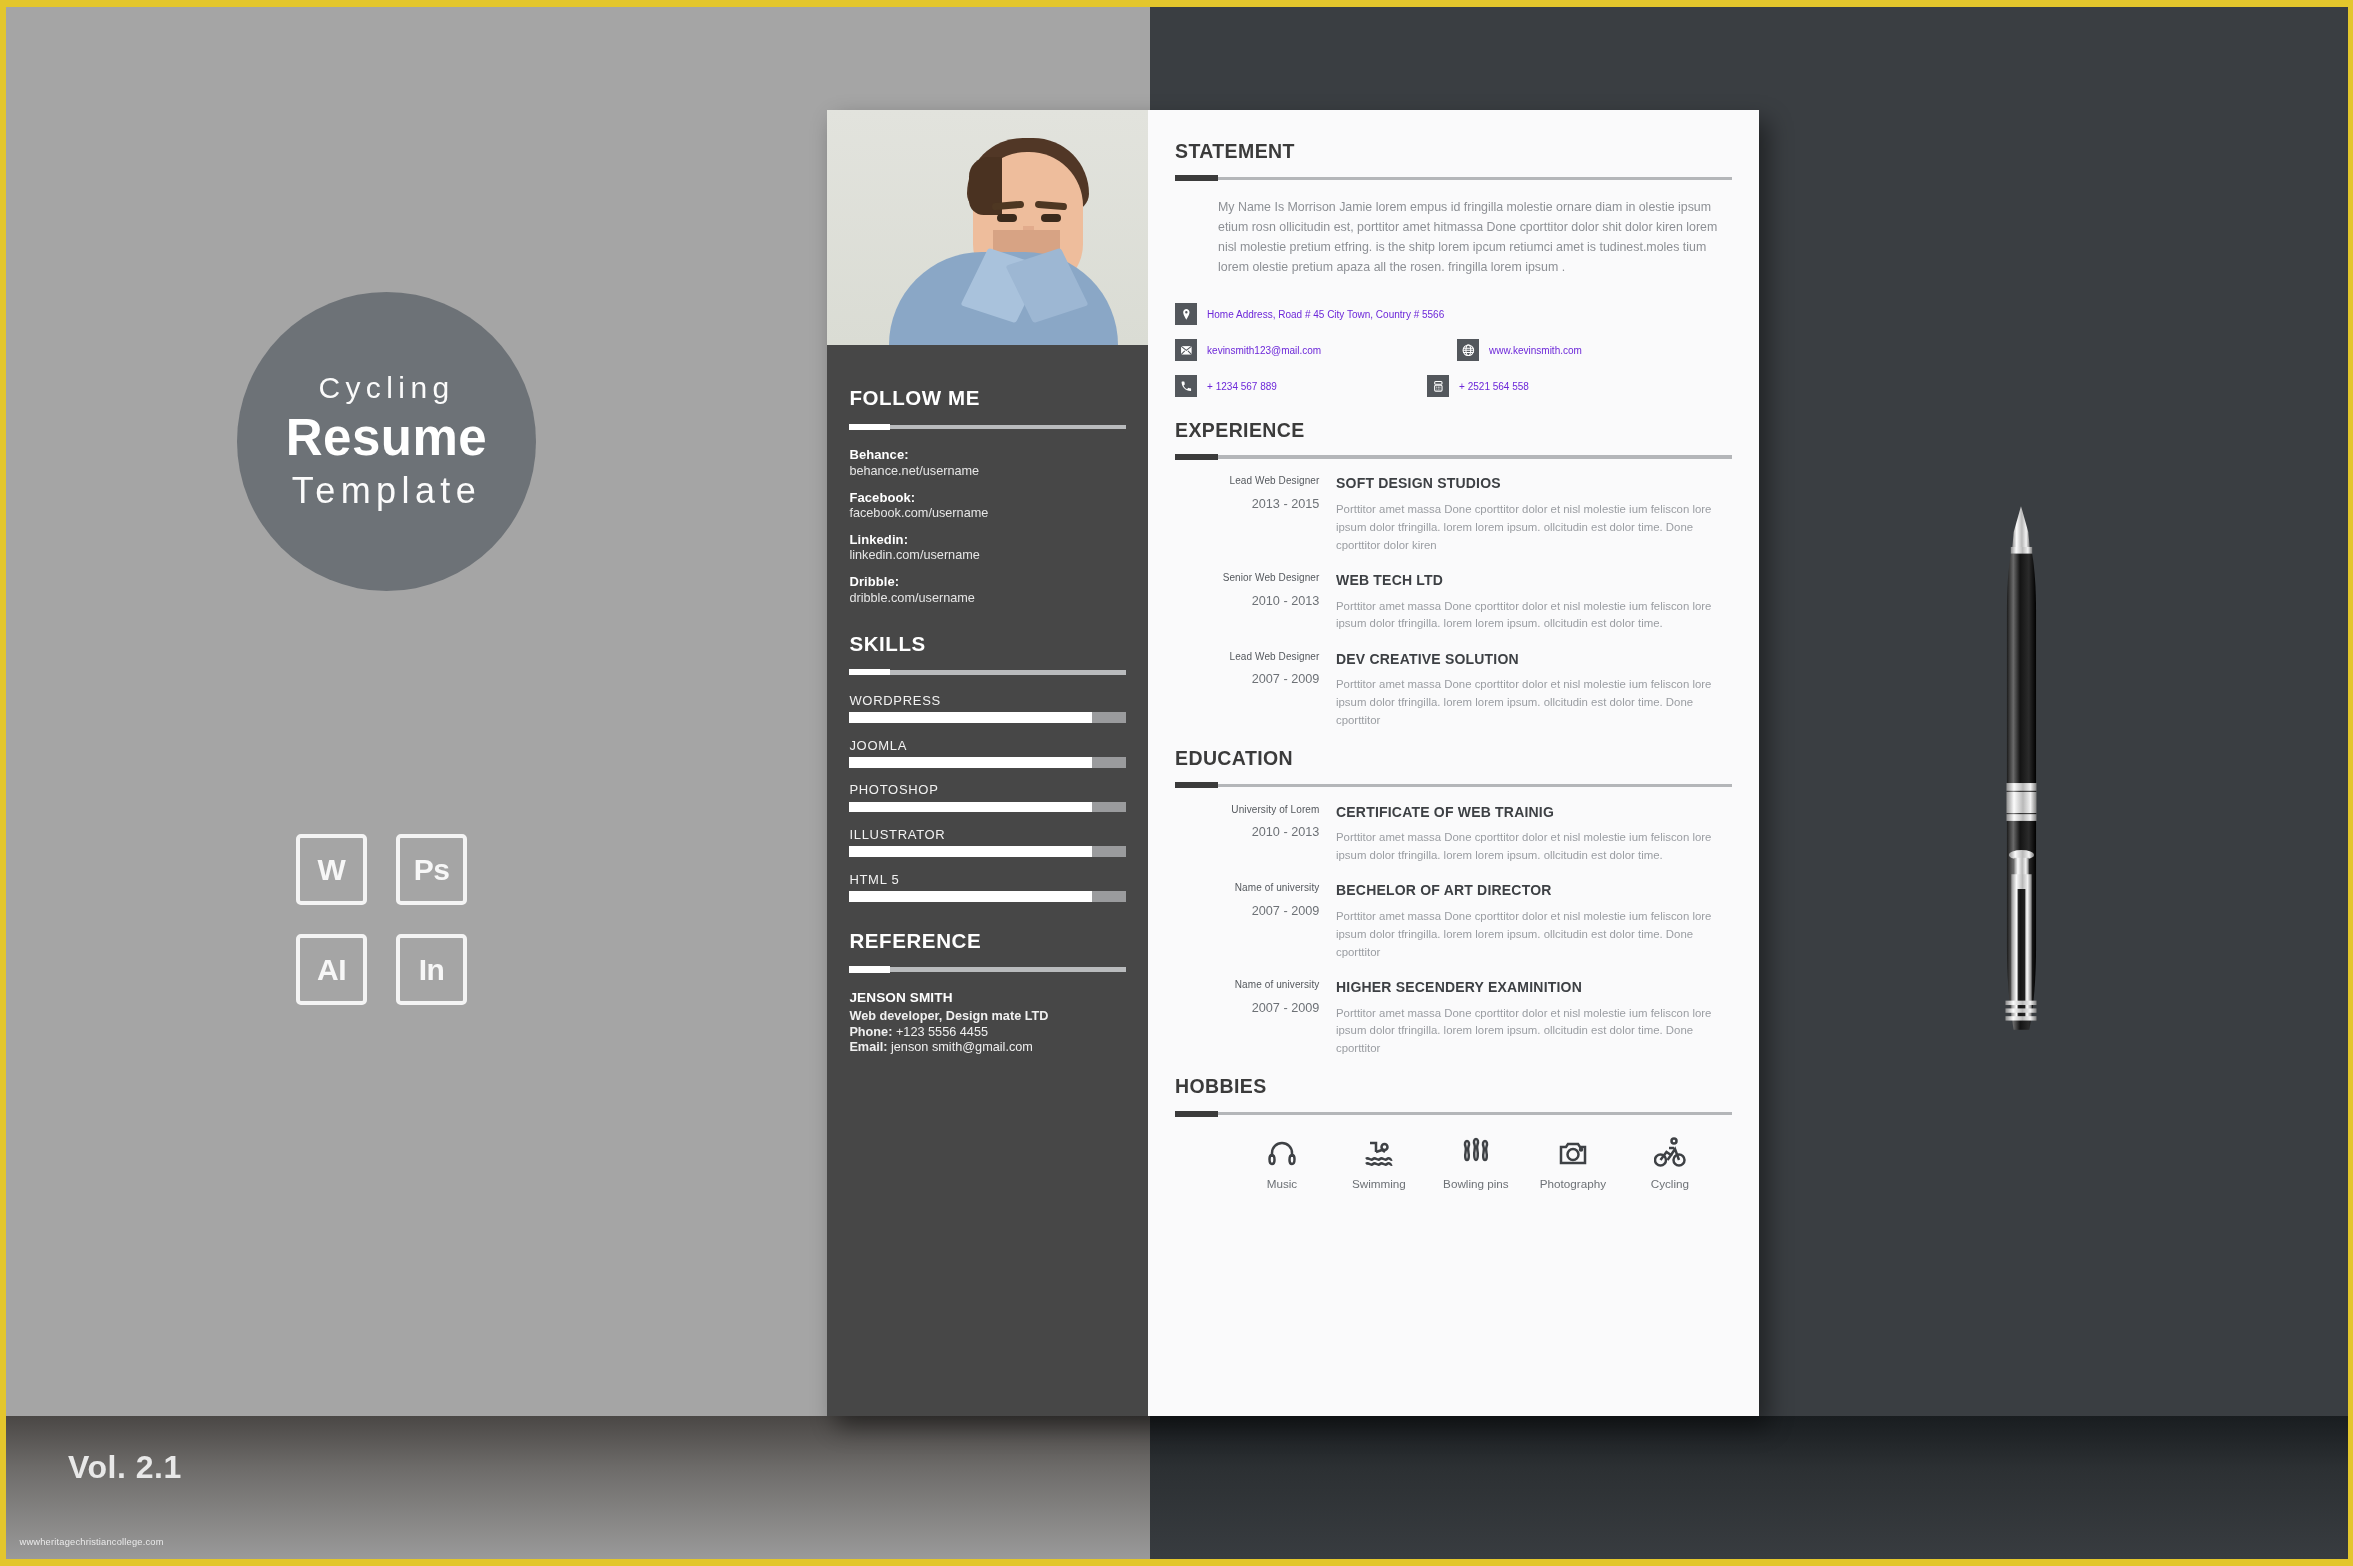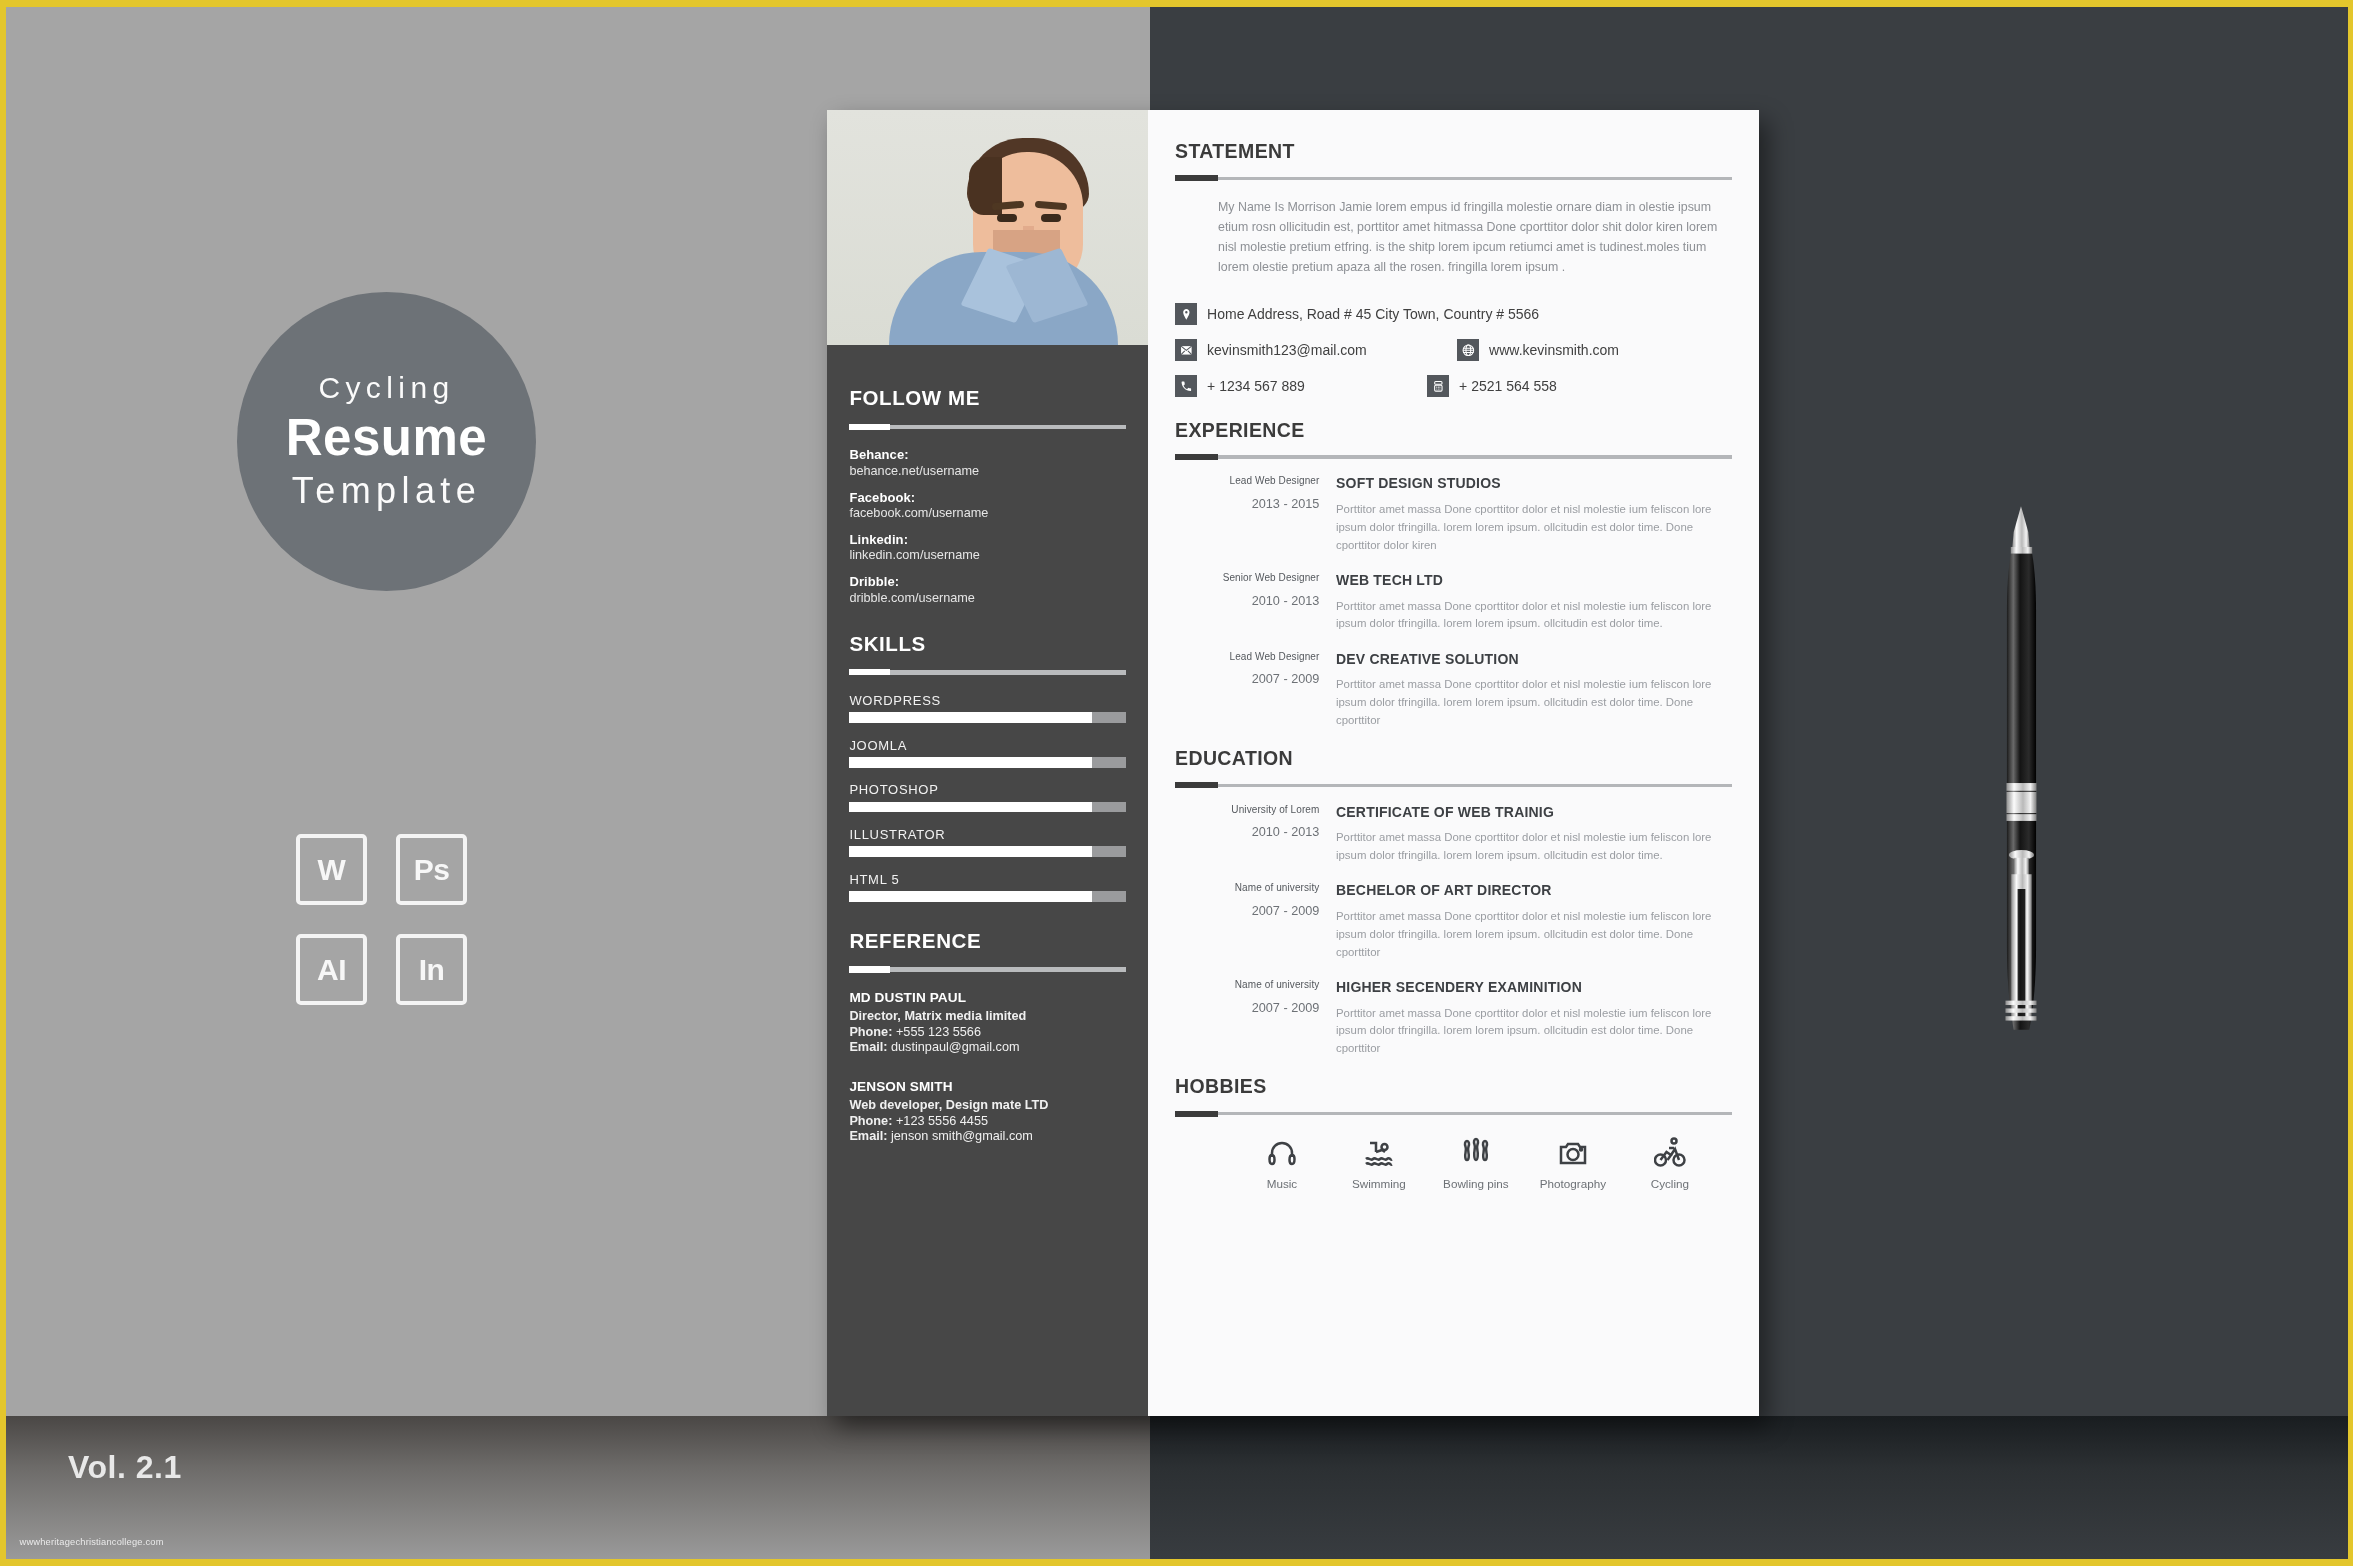--- a/index.html
+++ b/index.html
@@ -135,21 +135,21 @@
   #statement-text { color:#8d9095; font-size:12.4px; line-height:1.62; font-weight:300;margin-left:43px; }
 
   #contact-grid { margin-top:26px; }
   .crow { display:flex; align-items:flex-start; margin-bottom:13.6px; }
   .cell { display:flex; align-items:center; }
   .cell .ico {
     width:22.4px; height:22.4px; background:#53575c; color:#fff;
     display:flex; align-items:center; justify-content:center; flex:0 0 22.4px; margin-right:9.7px;
   }
   .cell .ico svg { width:12.7px; height:12.7px; fill:#fff; }
-  .cell .txt { color:#404040; font-size:14px; font-weight:300; white-space:nowrap; }
+  .cell .txt { color:#6d28d9; font-size:10px; font-weight:300; white-space:nowrap; }
 
   .entry { display:flex; margin-bottom:17.5px; }
   .entry .meta { width:161px; flex:0 0 161px; text-align:right; padding-right:16.6px; }
   .entry .meta .role { color:#54585d; font-size:10px; font-weight:300; letter-spacing:0.1px; }
   .entry .meta .yrs  { color:#6d7176; font-size:12.7px; font-weight:300; margin-top:10.7px; }
   .entry .body .org  { color:#3d4044; font-size:14px; font-weight:bold; letter-spacing:0.2px; margin-bottom:9.7px; }
   .entry .body .dsc  { color:#9a9da2; font-size:11.4px; line-height:1.56; font-weight:300; }
 
   #hobbies-row { display:flex; justify-content:flex-end; padding:0 13.6px; margin-top:4.9px; }
   .hobby { display:flex; flex-direction:column; align-items:center; width:97px; }
@@ -290,32 +290,20 @@
           <div class="track">
               <div class="fill" style="width: 88%;"></div>
             </div>
         </div>
       </div>
 
       <div style="margin-top:27px">
         <div class="lhead">REFERENCE</div>
         <div class="ldiv"></div>
         <div class="ref-block">
-          <div class="rn">MD DUSTIN PAUL</div>
-          <div class="rt">Director, Matrix media limited</div>
-          <div class="rl2">
-            <b>Phone:</b>
-            <span>+555 123 5566</span>
-          </div>
-          <div class="rl2">
-            <b>Email:</b>
-            <span>dustinpaul@gmail.com</span>
-          </div>
-        </div>
-        <div class="ref-block">
           <div class="rn">JENSON SMITH</div>
           <div class="rt">Web developer, Design mate LTD</div>
           <div class="rl2">
             <b>Phone:</b>
             <span>+123 5556 4455</span>
           </div>
           <div class="rl2">
             <b>Email:</b>
             <span>jenson smith@gmail.com</span>
           </div>

